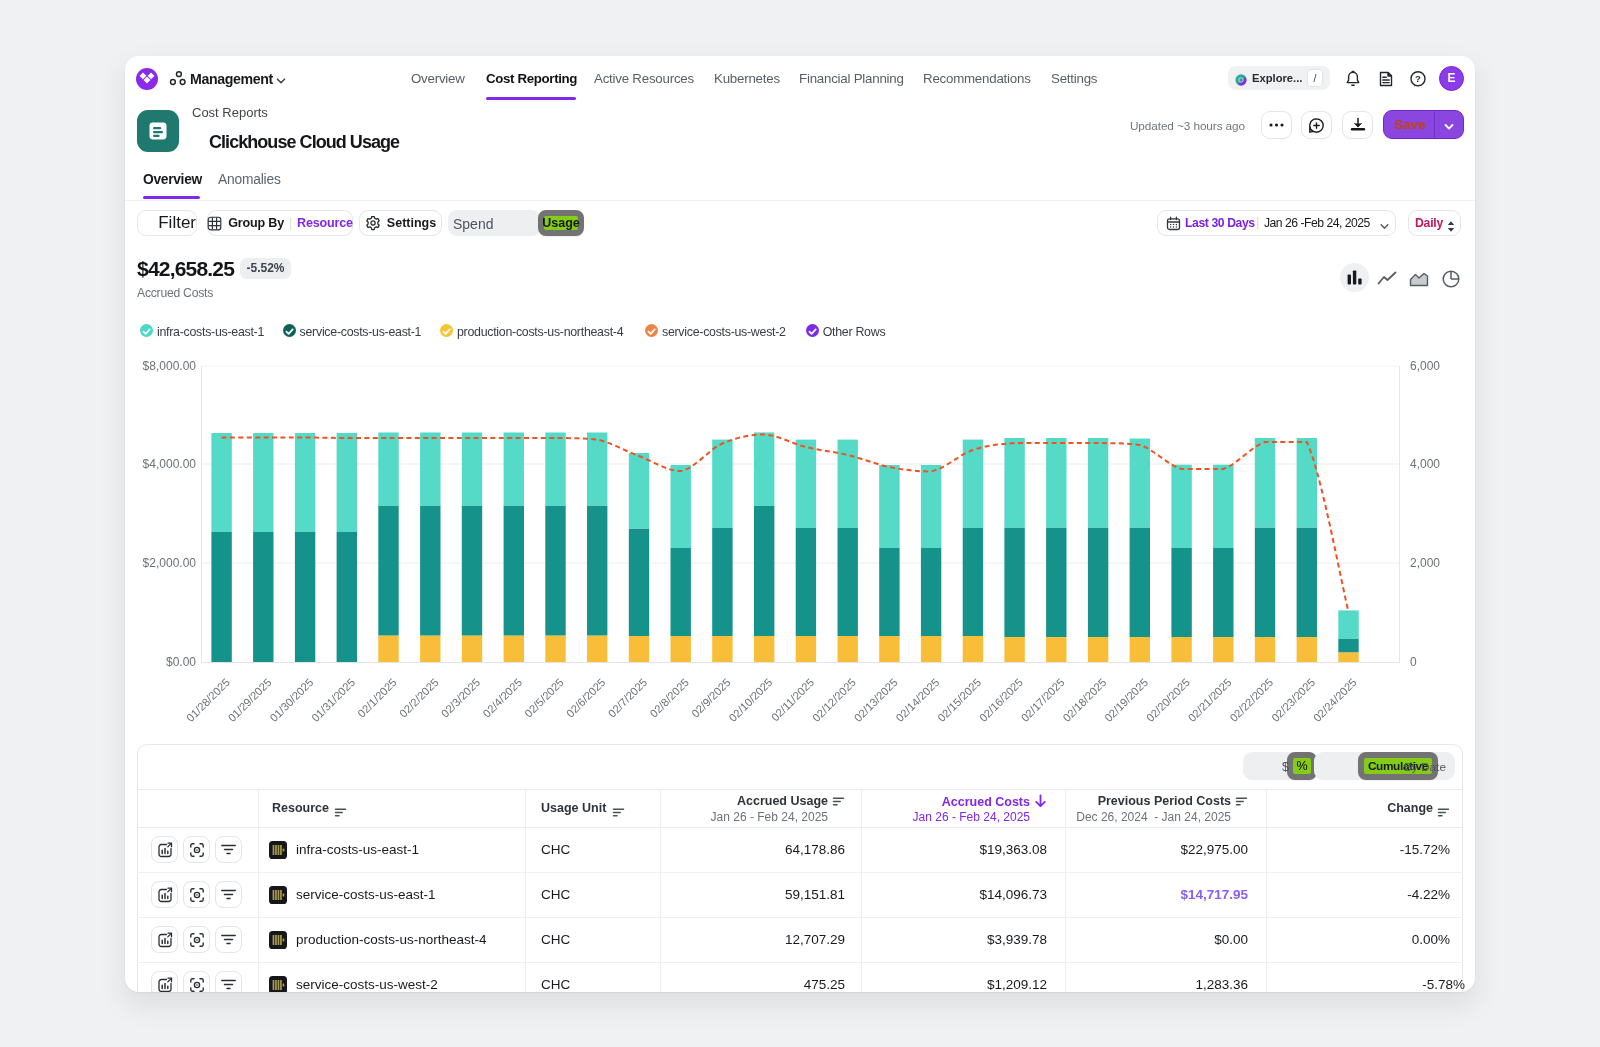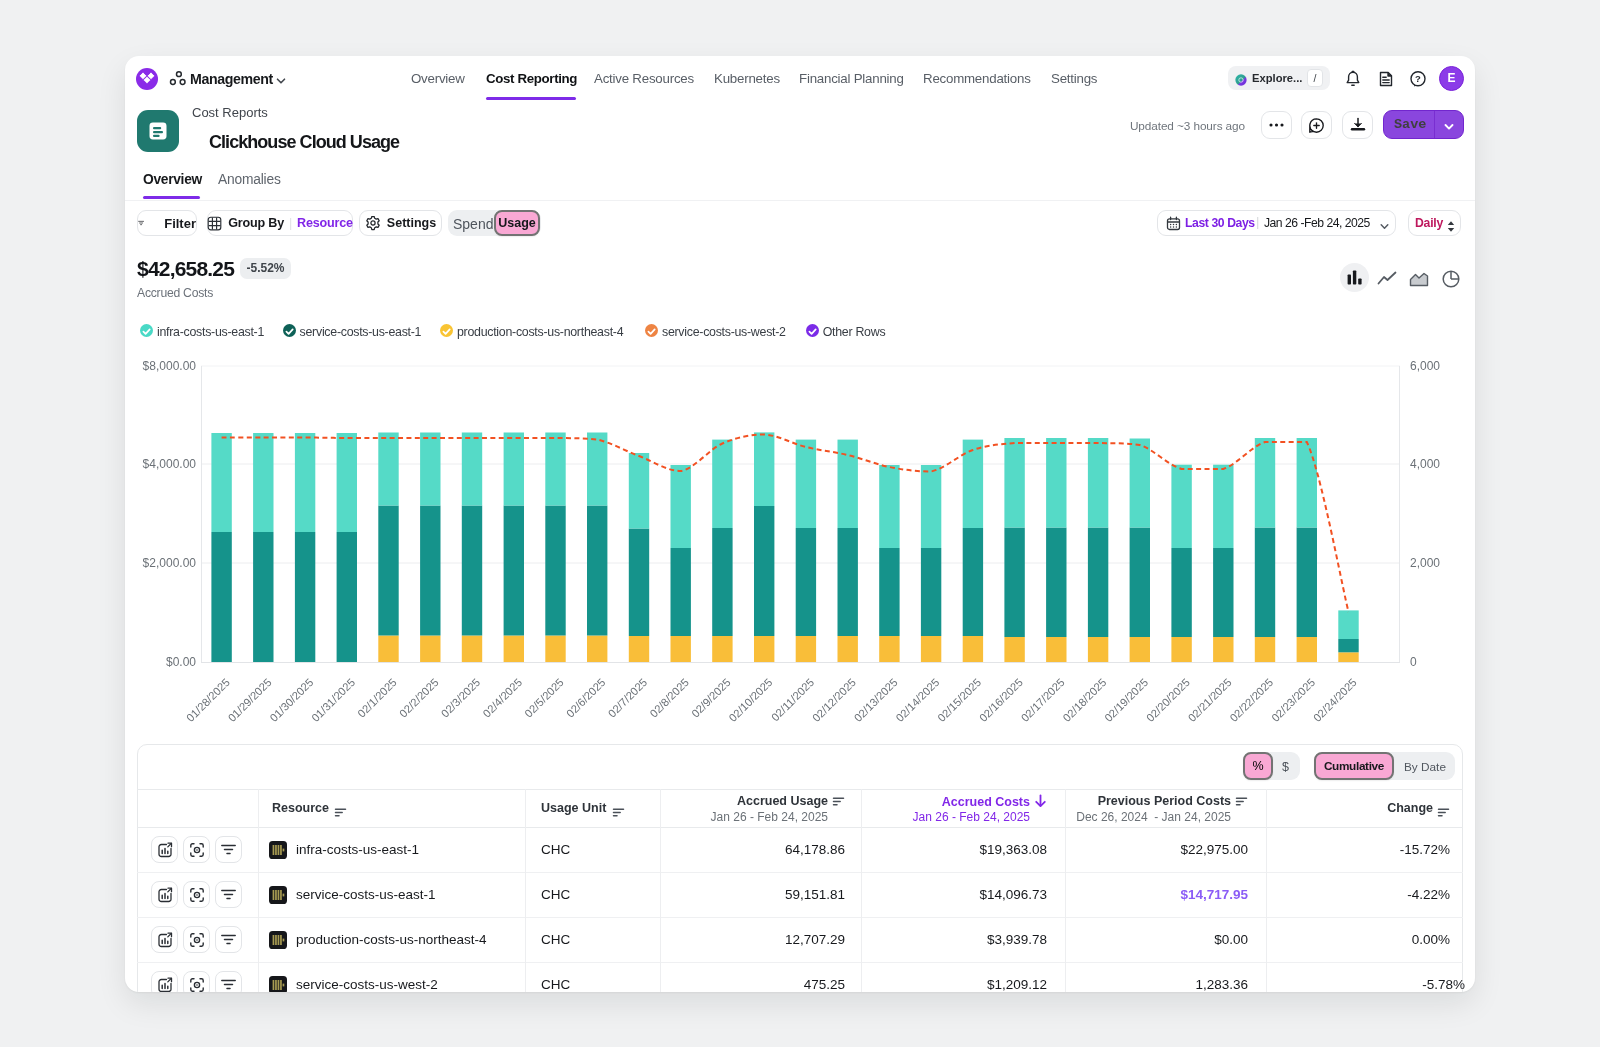--- a/index.html
+++ b/index.html
@@ -1,21 +1,21 @@
 <!DOCTYPE html>
 <html><head><meta charset="utf-8"><style>
 *{margin:0;padding:0;box-sizing:border-box;}
 html,body{width:1600px;height:1047px;overflow:hidden;}
 body{background:#F0F1F2;font-family:"Liberation Sans",sans-serif;-webkit-font-smoothing:antialiased;}
 .card{position:absolute;left:125px;top:56px;width:1350px;height:936px;background:#fff;border-radius:14px;overflow:hidden;box-shadow:0 1px 2px rgba(15,17,20,.05),0 12px 30px rgba(15,17,20,.09);}
 .abs{position:absolute;}
 .t{position:absolute;white-space:nowrap;}
 .btn{position:absolute;background:#fff;border:1px solid #E3E5E8;border-radius:9px;display:flex;align-items:center;justify-content:center;gap:6px;white-space:nowrap;}
 .seg{position:absolute;background:#EDEFF1;border-radius:9px;}
-.segw{position:absolute;background:#f9a8d4;border:2px solid #737373;border-radius:8px;display:flex;align-items:center;justify-content:center;box-shadow:0 1px 1.5px rgba(15,17,20,.07);}
+.segw{position:absolute;background:#84cc16;border:6px solid #737373;border-radius:8px;display:flex;align-items:center;justify-content:center;box-shadow:0 1px 1.5px rgba(15,17,20,.07);margin-left:44px;}
 .vline{position:absolute;width:1px;background:#EDEEF0;}
 .hline{position:absolute;height:1px;background:#EFF0F2;}
 </style></head><body>
 <div class="card">
 <div class="abs" style="left:11px;top:12px;"><svg width="22" height="22" viewBox="0 0 22 22">
         <circle cx="11" cy="11" r="11" fill="#8A2BE8"></circle>
         <g fill="#fff" stroke="#8A2BE8" stroke-width="0.9">
           <rect x="4.3" y="5.2" width="5.4" height="5.4" rx="0.3" transform="rotate(45 7 7.9)"></rect>
           <rect x="12.3" y="5.2" width="5.4" height="5.4" rx="0.3" transform="rotate(45 15 7.9)"></rect>
           <rect x="8.3" y="9.3" width="5.4" height="5.4" rx="0.3" transform="rotate(45 11 12)"></rect>
@@ -96,30 +96,30 @@
       </svg>
     </div>
 <div class="btn" style="left:1217px;top:55px;width:31px;height:28px;">
       <svg width="16" height="16" viewBox="0 0 16 16" fill="none" stroke="#17191D" stroke-width="1.5" stroke-linecap="round" stroke-linejoin="round">
         <path d="M8 1.5 L8 9.5"></path>
         <path d="M4.6 6.4 L8 9.8 L11.4 6.4" fill="#17191D" stroke-width="1"></path>
         <path d="M2 12.2 L14 12.2" stroke-width="2.4"></path>
       </svg>
     </div>
 <div class="abs" style="left:1258px;top:54px;width:81px;height:29px;border-radius:9px;background:#8A46DE;border:1px solid #7226CE;"></div>
-<div class="t" style="left:1269px;top:60.5px;font-size:13.5px;font-weight:700;color:#404040;font-family:Liberation Mono, monospace;">Save</div>
+<div class="t" style="left:1269px;top:60.5px;font-size:13.5px;font-weight:700;color:#c2410c;">Save</div>
 <div class="abs" style="left:1309px;top:55px;width:1px;height:27px;background:#6E1EC8;opacity:.6;"></div>
 <div class="abs" style="left:1318px;top:63px;"><svg width="12" height="12" viewBox="0 0 12 12" fill="none" stroke="#fff" stroke-width="1.9" stroke-linecap="round" stroke-linejoin="round">
         <path d="M2.5 4 L6 7.6 L9.5 4"></path>
       </svg></div>
 <div class="t" style="left:18px;top:115.5px;font-size:13.8px;font-weight:600;color:#17191C;letter-spacing:-0.3px;">Overview</div>
 <div class="t" style="left:93px;top:115.5px;font-size:13.8px;font-weight:400;color:#5F656D;letter-spacing:-0.2px;">Anomalies</div>
 <div class="abs" style="left:18px;top:140px;width:57px;height:3px;border-radius:2px;background:#7E2BE8;"></div>
 <div class="hline" style="left:0;top:144px;width:1350px;background:#F0F1F3;"></div>
-<div class="btn" style="left:12px;top:154px;width:60px;height:26px;gap:20px;font-size:13px;font-weight:700;color:#17191D;">
+<div class="btn" style="left:12px;top:154px;width:60px;height:26px;gap:20px;font-size:17px;font-weight:400;color:#17191D;">
       <svg width="15" height="12" viewBox="0 0 15 12" stroke="#17191D" stroke-width="1.6" stroke-linecap="round">
         <path d="M1.5 2 L13.5 2"></path>
         <path d="M3.8 6 L11.2 6"></path>
         <path d="M6.2 10 L8.8 10"></path>
       </svg>
       <span>Filter</span>
     </div>
 <div class="btn" style="left:82px;top:154px;width:146px;height:26px;gap:5px;font-size:12.6px;letter-spacing:-0.2px;">
       <span style="display:flex;align-items:center;gap:6px;font-weight:600;color:#17191D;"><svg width="15" height="15" viewBox="0 0 15 15" fill="none" stroke="#2A2F35" stroke-width="1.15">
           <rect x="1.2" y="1.2" width="12.6" height="12.6" rx="2.6"></rect>

